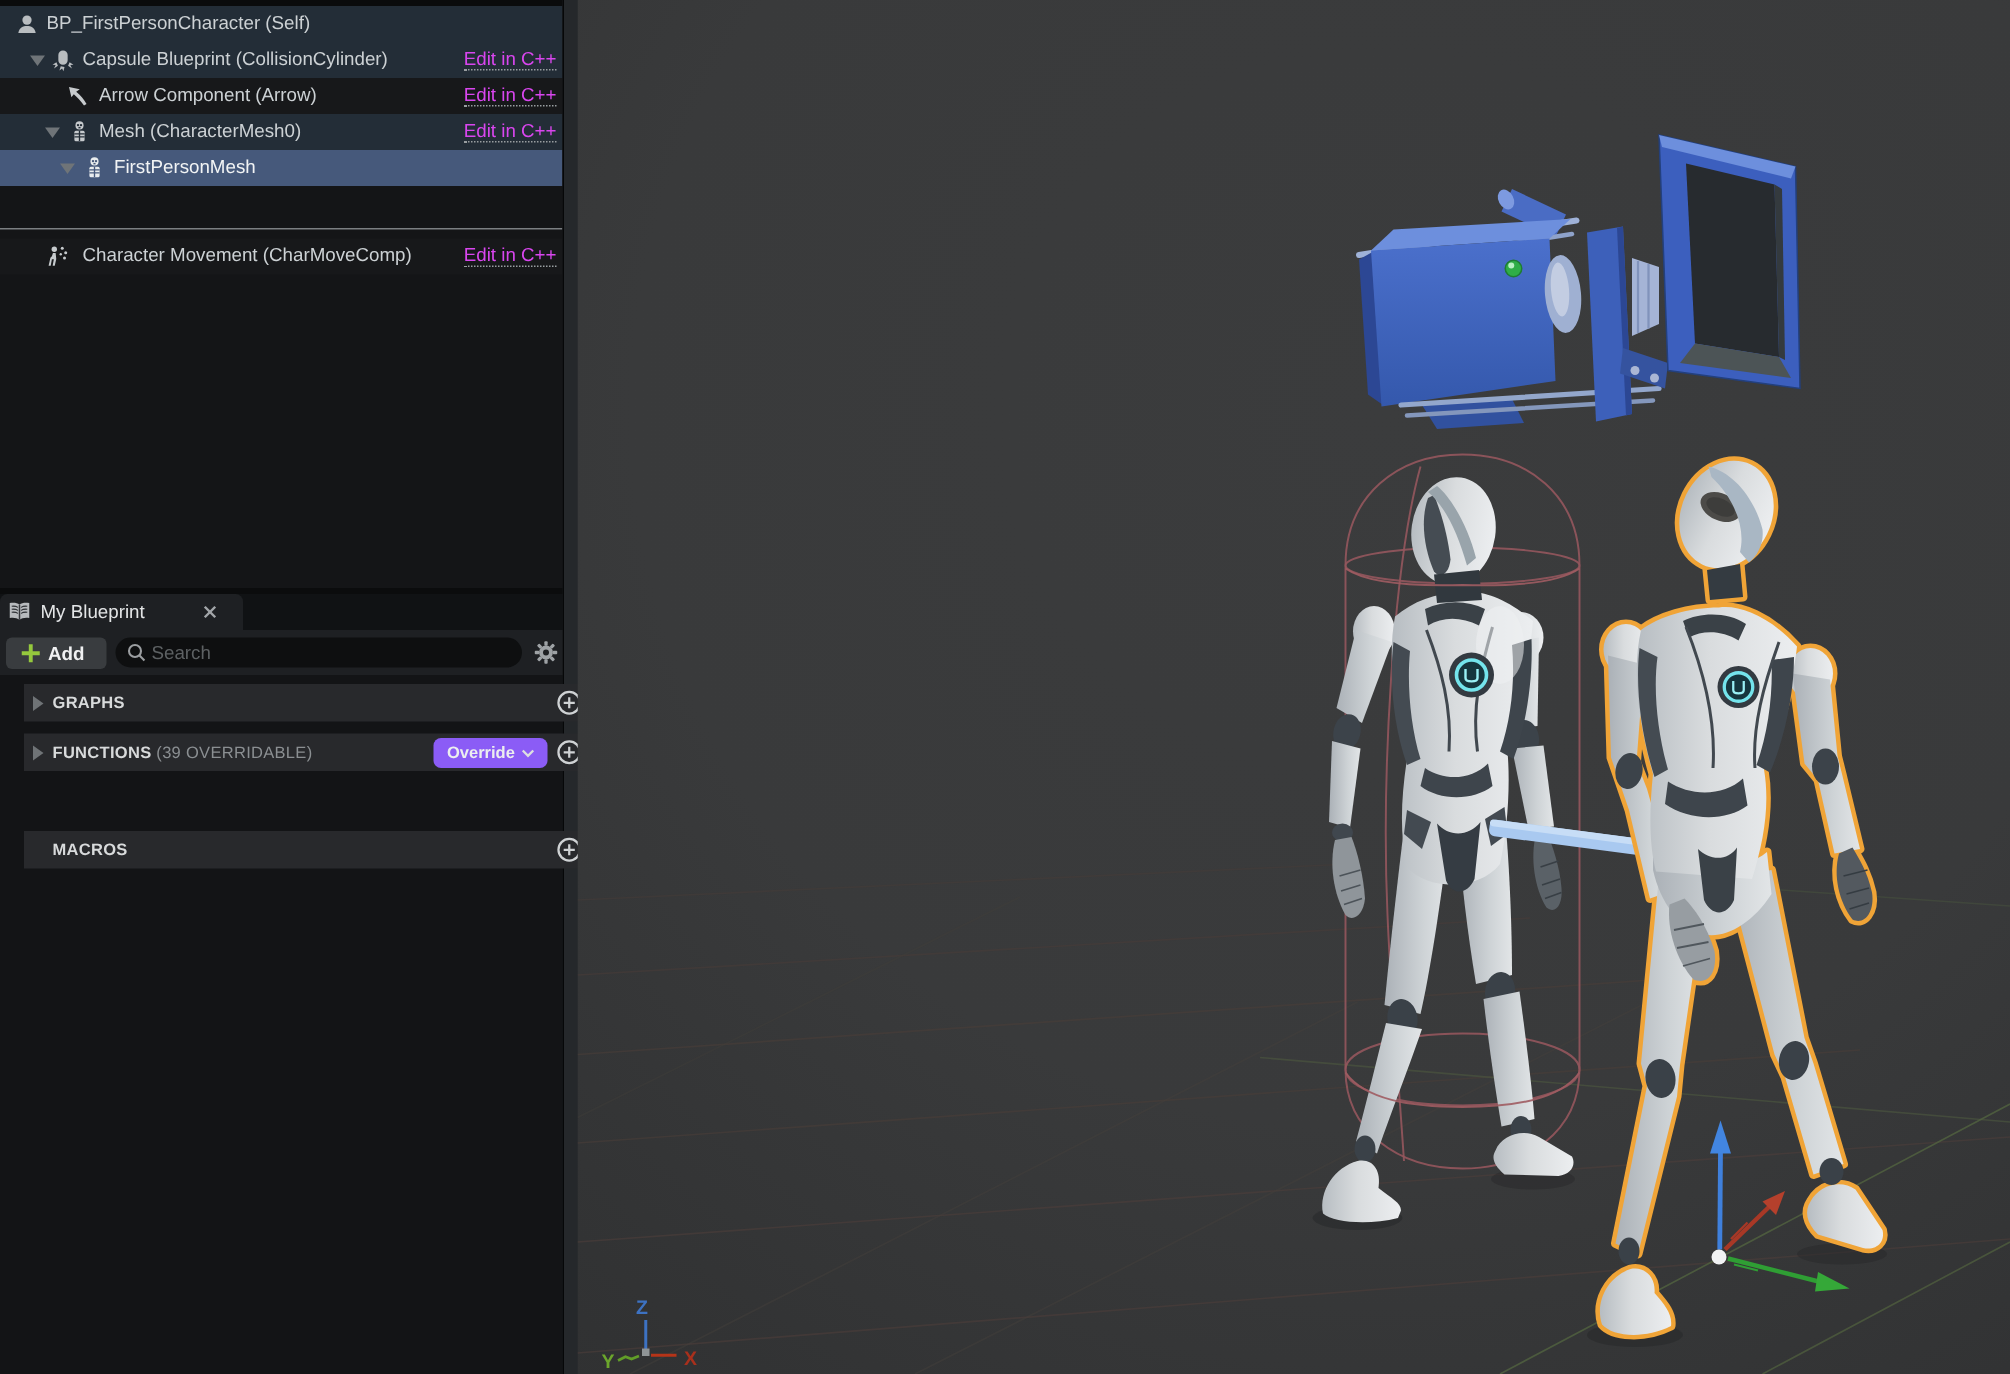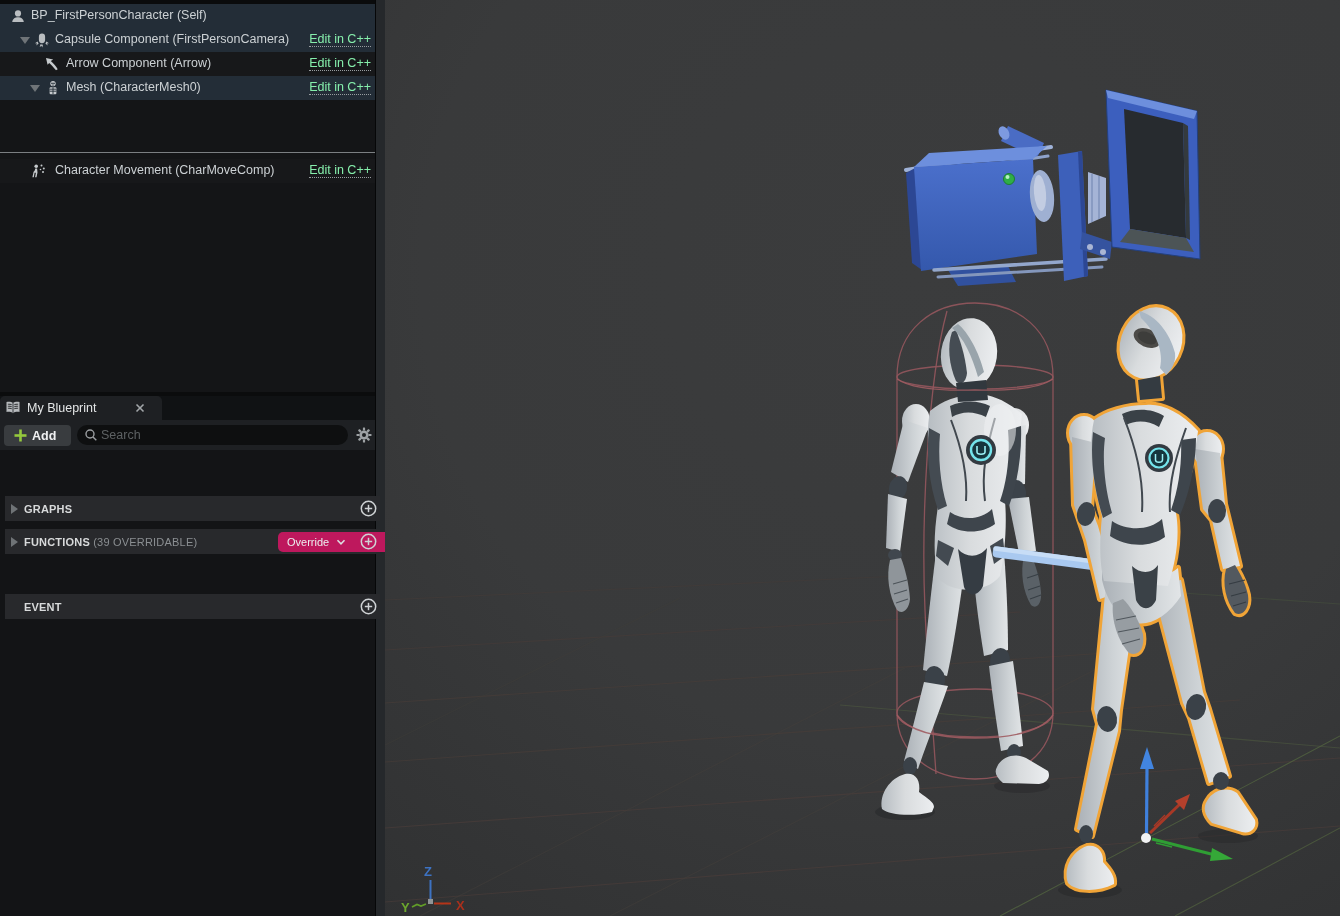--- a/index.html
+++ b/index.html
@@ -3,66 +3,66 @@
 <meta charset="utf-8">
 <style>
 html,body{margin:0;padding:0;background:#141517;width:1340px;height:916px;overflow:hidden;
 font-family:"Liberation Sans",sans-serif;}
 #app{position:absolute;top:0;left:0;width:1340px;height:916px;}
 
 #tree{position:absolute;left:0;top:0;width:375px;height:392px;background:#141517;}
 #tree .top{position:absolute;left:0;top:0;width:375px;height:4px;background:#0a0b0c;}
 .row{position:absolute;left:0;width:375px;height:24px;font-size:12.5px;color:#ccd1d4;}
 .row .lbl{position:absolute;top:4px;white-space:nowrap;}
-.row .edit{position:absolute;right:4px;top:4px;color:#86efac;border-bottom:1px dotted #989da0;padding-bottom:0px;line-height:14px;}
+.row .edit{position:absolute;right:4px;top:4px;color:#d946ef;border-bottom:1px dotted #989da0;padding-bottom:0px;line-height:14px;}
 .slate{background:#232d37;}
 .darkr{background:#17181a;}
 .selr{background:#46597b;}
 .tri{position:absolute;top:9px;width:0;height:0;border-left:5px solid transparent;border-right:5px solid transparent;border-top:7px solid #6f7478;}
 .icon{position:absolute;top:4px;width:16px;height:16px;}
 #sep1{position:absolute;left:0;top:152px;width:375px;height:1px;background:#7b7f82;}
 
 #divider{position:absolute;left:375px;top:0;width:10px;height:916px;background:#25282b;border-left:1px solid #060708;}
 
 #mybp{position:absolute;left:0;top:392px;width:375px;height:524px;background:#131416;}
 #tabbar{position:absolute;left:0;top:4px;width:375px;height:24px;background:#101214;}
 #tab{position:absolute;left:0;top:0;width:162px;height:24px;background:#1e2023;border-radius:5px 5px 0 0;}
 #tab .t{position:absolute;left:27px;top:5px;font-size:12.5px;color:#e3e5e6;}
 #toolbar{position:absolute;left:0;top:28px;width:375px;height:30px;background:#1e2023;}
 #addbtn{position:absolute;left:4px;top:5px;width:67px;height:21px;background:#393c3f;border-radius:4px;}
 #addbtn .a{position:absolute;left:28px;top:4px;color:#f0f1f2;font-size:12.5px;font-weight:bold;}
 #search{position:absolute;left:77px;top:5px;width:271px;height:20px;background:#0e0f10;border-radius:10px;}
 #search .ph{position:absolute;left:24px;top:3px;font-size:12.5px;color:#5d6163;}
-.hdr{position:absolute;left:5px;width:375px;height:25px;background:#28292c;margin-top:40px;}
+.hdr{position:absolute;left:16px;width:375px;height:25px;background:#28292c;}
 .hdr .ht{position:absolute;left:19px;top:7px;font-size:11px;font-weight:bold;color:#d8dadb;letter-spacing:.2px;}
 .hdr .ht .gray{color:#8b8f92;font-weight:normal;}
 .hdr .tri2{position:absolute;left:6px;top:8px;width:0;height:0;border-top:5px solid transparent;border-bottom:5px solid transparent;border-left:7px solid #6f7376;}
 .plus{position:absolute;right:3px;top:4px;width:17px;height:17px;}
-#ovr{position:absolute;left:273px;top:3px;width:76px;height:20px;background:#be185d;border-radius:5px;color:#eceeef;font-size:11px;font-weight:normal;padding-left:36px;}
+#ovr{position:absolute;left:273px;top:3px;width:76px;height:20px;background:#8b5cf6;border-radius:5px;color:#eceeef;font-size:11px;font-weight:bold;}
 #ovr span{position:absolute;left:9px;top:4px;}
 </style>
 </head>
 <body>
 <div id="app">
 <div id="tree">
 <div class="top"></div>
 <div class="row slate" style="top:4px">
   <svg class="icon" style="left:10px" viewBox="0 0 16 16">
           <circle cx="8" cy="5.4" r="3.1" fill="#b9bdc0"></circle>
           <path d="M2.2 14c.5-3.6 3.1-4.7 5.8-4.7s5.3 1.1 5.8 4.7z" fill="#b9bdc0"></path>
         </svg>
   <span class="lbl" style="left:31px">BP_FirstPersonCharacter (Self)</span>
 </div>
 <div class="row slate" style="top:28px">
   <span class="tri" style="left:20px"></span>
   <svg class="icon" style="left:34px" viewBox="0 0 16 16" fill="#b9bdc0">
           <path d="M8 1.6a3.1 3.1 0 013.1 3.1v3.4a3.1 3.1 0 01-6.2 0V4.7A3.1 3.1 0 018 1.6z"></path>
           <path d="M3.6 9.5 1 11.2l2.1.2L2 13.6l2.6-1.8zM12.4 9.5 15 11.2l-2.1.2 1.1 2.2-2.6-1.8zM6.5 12.2 5.6 15l1.8-1.3.9 1.8.7-2.8z"></path>
         </svg>
-  <span class="lbl" style="left:55px">Capsule Component (FirstPersonCamera)</span>
+  <span class="lbl" style="left:55px">Capsule Blueprint (CollisionCylinder)</span>
   <span class="edit">Edit in C++</span>
 </div>
 <div class="row darkr" style="top:52px">
   <svg class="icon" style="left:44px" viewBox="0 0 16 16">
           <path d="M2 2l7.2 1.5-2.4 1.6c2.9 2.4 5.3 5.3 6.9 8.2l-1.7 1c-2.4-3.2-4.7-5.7-6.8-7.4L3.6 8.8z" fill="#c6cacd"></path>
         </svg>
   <span class="lbl" style="left:66px">Arrow Component (Arrow)</span>
   <span class="edit">Edit in C++</span>
 </div>
 <div class="row slate" style="top:76px">
@@ -74,20 +74,36 @@
           <rect x="7.3" y="4.6" width="1.4" height="1" fill="#232d37"></rect>
           <rect x="4.6" y="7.2" width="6.8" height="7" rx="1"></rect>
           <g stroke="#232d37" stroke-width=".9">
             <line x1="4.6" y1="9.2" x2="11.4" y2="9.2"></line>
             <line x1="4.6" y1="11.2" x2="11.4" y2="11.2"></line>
             <line x1="8" y1="7.2" x2="8" y2="14"></line>
           </g>
         </svg>
   <span class="lbl" style="left:66px">Mesh (CharacterMesh0)</span>
   <span class="edit">Edit in C++</span>
+</div>
+<div class="row selr" style="top:100px">
+  <span class="tri" style="left:40px"></span>
+  <svg class="icon" style="left:55px" viewBox="0 0 16 16" fill="#e8ecee">
+          <circle cx="8" cy="3.6" r="2.7"></circle>
+          <circle cx="7" cy="3.4" r=".8" fill="#46597b"></circle>
+          <circle cx="9" cy="3.4" r=".8" fill="#46597b"></circle>
+          <rect x="7.3" y="4.6" width="1.4" height="1" fill="#46597b"></rect>
+          <rect x="4.6" y="7.2" width="6.8" height="7" rx="1"></rect>
+          <g stroke="#46597b" stroke-width=".9">
+            <line x1="4.6" y1="9.2" x2="11.4" y2="9.2"></line>
+            <line x1="4.6" y1="11.2" x2="11.4" y2="11.2"></line>
+            <line x1="8" y1="7.2" x2="8" y2="14"></line>
+          </g>
+        </svg>
+  <span class="lbl" style="left:76px;color:#f2f4f5">FirstPersonMesh</span>
 </div>
 <div id="sep1"></div>
 <div class="row" style="top:159px;background:#17181a">
   <svg class="icon" style="left:30px" viewBox="0 0 16 16" fill="#c6cacd">
           <circle cx="6.2" cy="3.2" r="1.8"></circle>
           <path d="M5.3 5.6h1.8l.4 4-1 4.6H5.1l.8-4.4H4.6l-.8 4.4H2.4l1.2-5.4 1-1z"></path>
           <circle cx="11.5" cy="2.5" r="1"></circle>
           <circle cx="13.8" cy="5.5" r="1"></circle>
           <circle cx="13" cy="9" r="1"></circle>
           <circle cx="10.5" cy="6.5" r=".8"></circle>
@@ -170,21 +186,21 @@
             <polyline points="1.5,1.5 5.5,5.5 9.5,1.5" fill="none" stroke="#dcdee0" stroke-width="1.8"></polyline>
           </svg>
         </div>
   <svg class="plus" viewBox="0 0 17 17">
           <circle cx="8.5" cy="8.5" r="7.2" fill="none" stroke="#cfd2d4" stroke-width="1.5"></circle>
           <line x1="8.5" y1="4.8" x2="8.5" y2="12.2" stroke="#cfd2d4" stroke-width="1.5"></line>
           <line x1="4.8" y1="8.5" x2="12.2" y2="8.5" stroke="#cfd2d4" stroke-width="1.5"></line>
         </svg>
       </div>
 <div class="hdr" style="top:162px">
-        <span class="ht">EVENT</span>
+        <span class="ht">MACROS</span>
   <svg class="plus" viewBox="0 0 17 17">
           <circle cx="8.5" cy="8.5" r="7.2" fill="none" stroke="#cfd2d4" stroke-width="1.5"></circle>
           <line x1="8.5" y1="4.8" x2="8.5" y2="12.2" stroke="#cfd2d4" stroke-width="1.5"></line>
           <line x1="4.8" y1="8.5" x2="12.2" y2="8.5" stroke="#cfd2d4" stroke-width="1.5"></line>
         </svg>
       </div>
 </div>
 <div id="vp" style="position:absolute;left:385px;top:0;width:955px;height:916px;">
 <svg width="955" height="916" viewBox="385 0 955 916">
 <defs>

